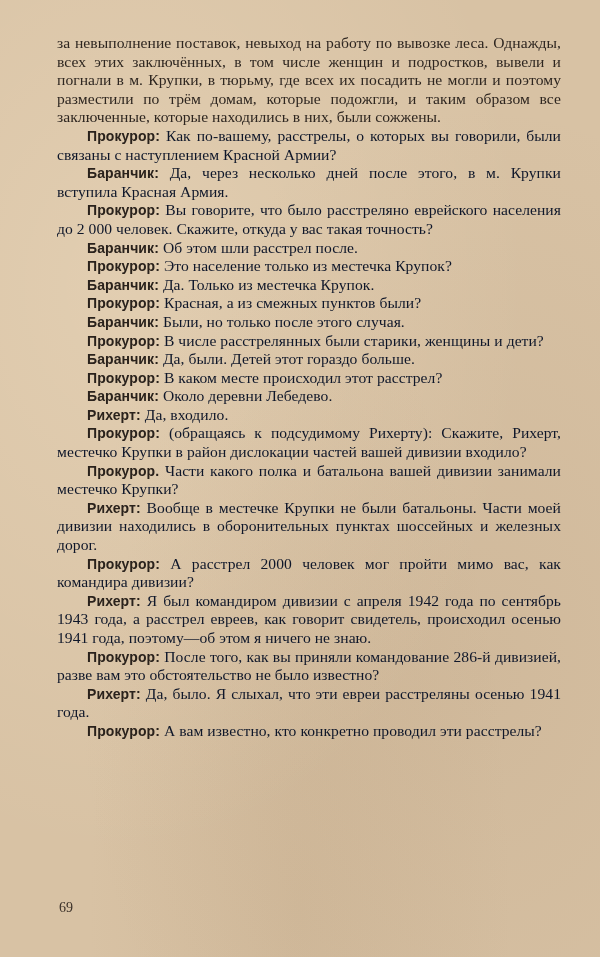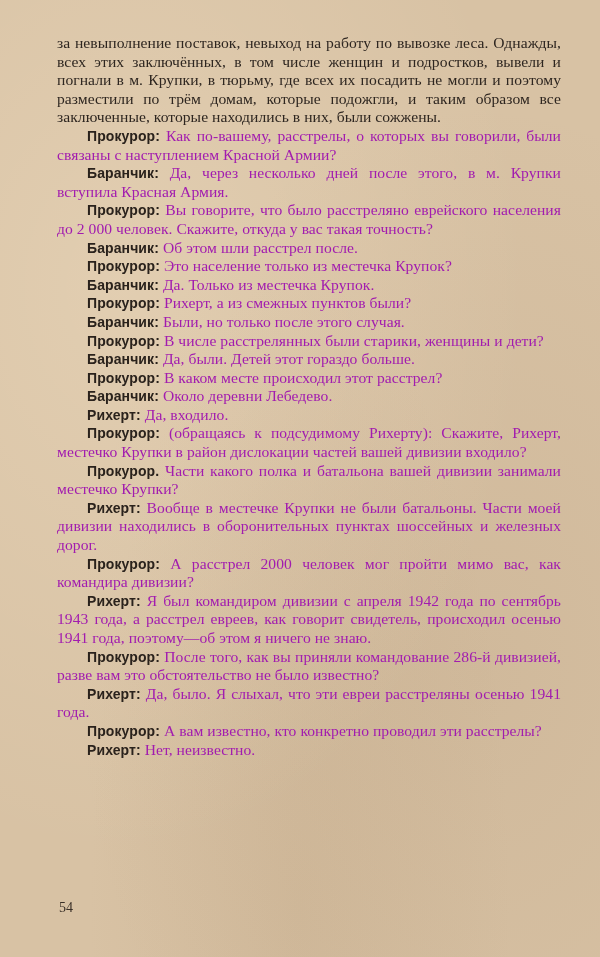--- a/index.html
+++ b/index.html
@@ -37,21 +37,21 @@
       text-indent: 30px;
     }
     .speaker {
       font-family: "Liberation Sans", "DejaVu Sans", sans-serif;
       font-weight: bold;
       font-size: 14px;
       letter-spacing: 0.1px;
       color: #2a221c;
     }
     .text {
-      color: #a21caf;
+      color: #0f172a;
     }
     .page-number {
       position: absolute;
       left: 59px;
       top: 900px;
       font-size: 14px;
       color: #3a3028;
     }
   </style>
 </head>
@@ -59,31 +59,30 @@
 
 <div class="page">
   <p class="para">за невыполнение поставок, невыход на работу по вывозке леса. Однажды, всех этих заключённых, в том числе женщин и подростков, вывели и погнали в м. Крупки, в тюрьму, где всех их посадить не могли и поэтому разместили по трём домам, которые подожгли, и таким образом все заключенные, которые находились в них, были сожжены.</p>
 
   <p class="para indent"><span class="speaker">Прокурор:</span> <span class="text">Как по-вашему, расстрелы, о которых вы говорили, были связаны с наступлением Красной Армии?</span></p>
   <p class="para indent"><span class="speaker">Баранчик:</span> <span class="text">Да, через несколько дней после этого, в м. Крупки вступила Красная Армия.</span></p>
   <p class="para indent"><span class="speaker">Прокурор:</span> <span class="text">Вы говорите, что было расстреляно еврейского населения до 2 000 человек. Скажите, откуда у вас такая точность?</span></p>
   <p class="para indent"><span class="speaker">Баранчик:</span> <span class="text">Об этом шли расстрел после.</span></p>
   <p class="para indent"><span class="speaker">Прокурор:</span> <span class="text">Это население только из местечка Крупок?</span></p>
   <p class="para indent"><span class="speaker">Баранчик:</span> <span class="text">Да. Только из местечка Крупок.</span></p>
-  <p class="para indent"><span class="speaker">Прокурор:</span> <span class="text">Рихерт, а из смежных пунктов были?</span></p>
+  <p class="para indent"><span class="speaker">Прокурор:</span> <span class="text">Красная, а из смежных пунктов были?</span></p>
   <p class="para indent"><span class="speaker">Баранчик:</span> <span class="text">Были, но только после этого случая.</span></p>
   <p class="para indent"><span class="speaker">Прокурор:</span> <span class="text">В числе расстрелянных были старики, женщины и дети?</span></p>
   <p class="para indent"><span class="speaker">Баранчик:</span> <span class="text">Да, были. Детей этот гораздо больше.</span></p>
   <p class="para indent"><span class="speaker">Прокурор:</span> <span class="text">В каком месте происходил этот расстрел?</span></p>
   <p class="para indent"><span class="speaker">Баранчик:</span> <span class="text">Около деревни Лебедево.</span></p>
   <p class="para indent"><span class="speaker">Рихерт:</span> <span class="text">Да, входило.</span></p>
   <p class="para indent"><span class="speaker">Прокурор:</span> <span class="text">(обращаясь к подсудимому Рихерту): Скажите, Рихерт, местечко Крупки в район дислокации частей вашей дивизии входило?</span></p>
   <p class="para indent"><span class="speaker">Прокурор.</span> <span class="text">Части какого полка и батальона вашей дивизии занимали местечко Крупки?</span></p>
   <p class="para indent"><span class="speaker">Рихерт:</span> <span class="text">Вообще в местечке Крупки не были батальоны. Части моей дивизии находились в оборонительных пунктах шоссейных и железных дорог.</span></p>
   <p class="para indent"><span class="speaker">Прокурор:</span> <span class="text">А расстрел 2000 человек мог пройти мимо вас, как командира дивизии?</span></p>
   <p class="para indent"><span class="speaker">Рихерт:</span> <span class="text">Я был командиром дивизии с апреля 1942 года по сентябрь 1943 года, а расстрел евреев, как говорит свидетель, происходил осенью 1941 года, поэтому—об этом я ничего не знаю.</span></p>
   <p class="para indent"><span class="speaker">Прокурор:</span> <span class="text">После того, как вы приняли командование 286-й дивизией, разве вам это обстоятельство не было известно?</span></p>
   <p class="para indent"><span class="speaker">Рихерт:</span> <span class="text">Да, было. Я слыхал, что эти евреи расстреляны осенью 1941 года.</span></p>
   <p class="para indent"><span class="speaker">Прокурор:</span> <span class="text">А вам известно, кто конкретно проводил эти расстрелы?</span></p>
-  <p class="para indent"><span class="speaker">Рихерт:</span> <span class="text">Нет, неизвестно.</span></p>
 </div>
 
-<div class="page-number">54</div>
+<div class="page-number">69</div>
 
 </body></html>

